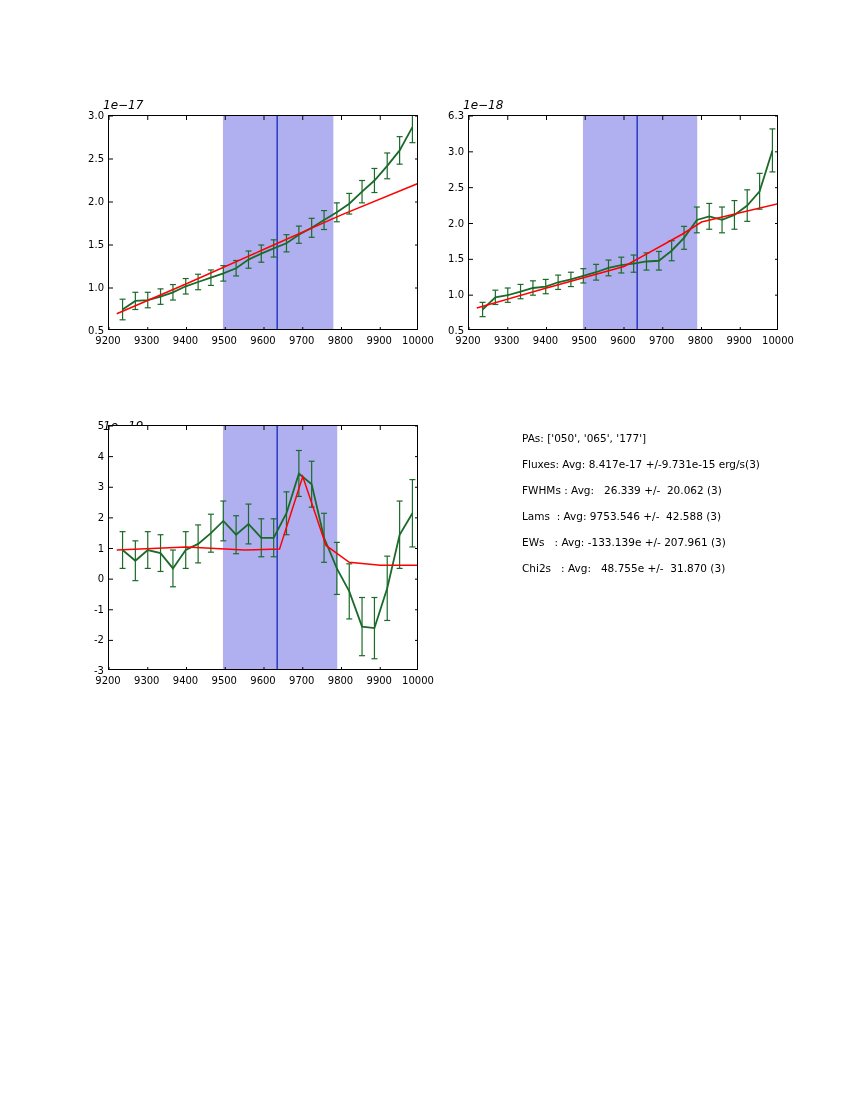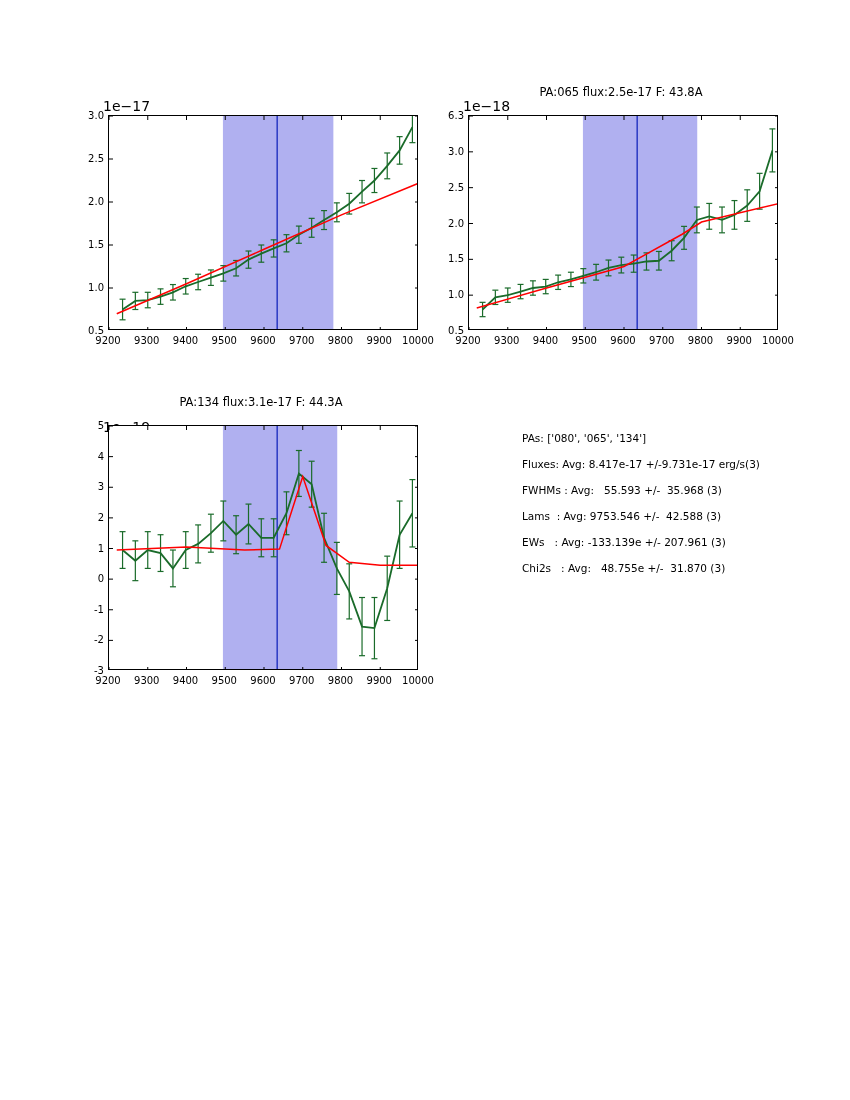--- a/index.html
+++ b/index.html
@@ -27,22 +27,23 @@
     position: absolute;
     width: 100%;
     text-align: center;
     font-size: 11.5px;
     color: #000;
     line-height: 15px;
     white-space: pre;
   }
   .exp-label {
     position: absolute;
-    font-size: 14px;
+    font-size: 12px;
     color: #000;
+    font-style: italic;
   }
   .axes {
     position: absolute;
     border: 1px solid #000;
     box-sizing: border-box;
     background: #fff;
     overflow: hidden;
   }
   .tick-x {
     position: absolute;
@@ -184,24 +185,20 @@
             <line x1="300.4125" x2="306.4125" y1="-4.300000000000011" y2="-4.300000000000011" stroke="#1a6b2a" stroke-width="1.2"></line>
             <line x1="300.4125" x2="306.4125" y1="26.659999999999997" y2="26.659999999999997" stroke="#1a6b2a" stroke-width="1.2"></line>
           </g>
           <polyline points="13.56,193.50 26.35,184.90 38.75,184.04 51.54,180.60 63.94,176.30 76.72,170.28 89.13,165.98 101.91,161.68 114.31,157.38 127.10,152.22 139.50,143.62 152.29,137.60 164.69,132.44 177.47,127.28 189.88,118.68 202.66,111.80 215.06,104.06 227.85,96.32 240.25,87.72 253.04,75.68 265.44,64.50 278.22,49.88 290.63,34.40 303.41,11.18" fill="none" stroke="#1a6b2a" stroke-width="1.8"></polyline>
           <polyline points="7.75,197.80 77.50,167.70 155.00,133.30 232.50,98.90 310.00,67.08" fill="none" stroke="#ff0000" stroke-width="1.5"></polyline>
         </svg>
     </div>
   </div>
 
   <div class="panel" style="left:440px; top:70px; width:340px; height:300px;">
-    <div class="panel-title" style="left:0; top:0;">
-      <span>PA:065 flux:2.5e-17 F: 43.8A</span><br>
-      <span>Lam:9778.1A EW:-55.1</span>
-    </div>
     <div class="exp-label" style="left:23px; top:28px;">1e−18</div>
     <div class="axes" id="ax1" style="left:28px; top:45px; width:310px; height:215px;">
       <svg id="svg1" width="310" height="215" viewBox="0 0 310 215" style="display:block;">
           <rect x="113.925" y="0" width="114.31249999999999" height="215" fill="#b0b0f0"></rect>
           <line x1="168.17499999999998" x2="168.17499999999998" y1="0" y2="215" stroke="#2030c0" stroke-width="1.4"></line>
           <line x1="0" x2="0" y1="215" y2="211" stroke="#000" stroke-width="1"></line>
           <line x1="0" x2="0" y1="0" y2="4" stroke="#000" stroke-width="1"></line>
           <line x1="38.75" x2="38.75" y1="215" y2="211" stroke="#000" stroke-width="1"></line>
           <line x1="38.75" x2="38.75" y1="0" y2="4" stroke="#000" stroke-width="1"></line>
           <line x1="77.5" x2="77.5" y1="215" y2="211" stroke="#000" stroke-width="1"></line>
@@ -306,24 +303,20 @@
             <line x1="300.4125" x2="306.4125" y1="12.900000000000006" y2="12.900000000000006" stroke="#1a6b2a" stroke-width="1.2"></line>
             <line x1="300.4125" x2="306.4125" y1="55.89999999999998" y2="55.89999999999998" stroke="#1a6b2a" stroke-width="1.2"></line>
           </g>
           <polyline points="13.56,193.50 26.35,181.32 38.75,179.17 51.54,175.58 63.94,172.00 76.72,170.57 89.13,166.27 101.91,163.40 114.31,159.82 127.10,156.23 139.50,151.93 152.29,149.07 164.69,147.63 177.47,145.48 189.88,144.77 202.66,134.73 215.06,121.83 227.85,103.92 240.25,100.33 253.04,103.92 265.44,98.90 278.22,89.58 290.63,75.25 303.41,34.40" fill="none" stroke="#1a6b2a" stroke-width="1.8"></polyline>
           <polyline points="7.75,192.07 77.50,172.00 155.00,150.50 213.13,118.25 232.50,106.07 310.00,87.43" fill="none" stroke="#ff0000" stroke-width="1.5"></polyline>
         </svg>
     </div>
   </div>
 
   <div class="panel" style="left:80px; top:380px; width:340px; height:320px;">
-    <div class="panel-title" style="left:0; top:0;">
-      <span>PA:134 flux:3.1e-17 F: 44.3A</span><br>
-      <span>Lam:9704.4A EW:-368.8</span>
-    </div>
     <div class="exp-label" style="left:23px; top:39px;">1e−19</div>
     <div class="axes" id="ax2" style="left:28px; top:45px; width:310px; height:245px;">
       <svg id="svg2" width="310" height="245" viewBox="0 0 310 245" style="display:block;">
           <rect x="113.925" y="0" width="114.31249999999999" height="245" fill="#b0b0f0"></rect>
           <line x1="168.17499999999998" x2="168.17499999999998" y1="0" y2="245" stroke="#2030c0" stroke-width="1.4"></line>
           <line x1="0" x2="0" y1="245" y2="241" stroke="#000" stroke-width="1"></line>
           <line x1="0" x2="0" y1="0" y2="4" stroke="#000" stroke-width="1"></line>
           <line x1="38.75" x2="38.75" y1="245" y2="241" stroke="#000" stroke-width="1"></line>
           <line x1="38.75" x2="38.75" y1="0" y2="4" stroke="#000" stroke-width="1"></line>
           <line x1="77.5" x2="77.5" y1="245" y2="241" stroke="#000" stroke-width="1"></line>
@@ -432,23 +425,23 @@
             <line x1="300.4125" x2="306.4125" y1="53.59375" y2="53.59375" stroke="#1a6b2a" stroke-width="1.2"></line>
             <line x1="300.4125" x2="306.4125" y1="120.96875" y2="120.96875" stroke="#1a6b2a" stroke-width="1.2"></line>
           </g>
           <polyline points="13.56,124.03 26.35,134.75 38.75,124.03 51.54,127.09 63.94,142.41 76.72,124.03 89.13,117.91 101.91,107.19 114.31,94.94 127.10,108.72 139.50,98.00 152.29,111.78 164.69,111.78 177.47,87.28 189.88,47.47 202.66,58.19 215.06,111.78 227.85,142.41 240.25,165.38 253.04,200.59 265.44,202.13 278.22,162.31 290.63,108.72 303.41,87.28" fill="none" stroke="#1a6b2a" stroke-width="1.8"></polyline>
           <polyline points="7.75,124.03 77.50,120.97 135.63,124.03 170.50,123.11 193.75,50.53 217.00,119.44 240.25,136.28 271.25,139.34 310.00,139.34" fill="none" stroke="#ff0000" stroke-width="1.5"></polyline>
         </svg>
     </div>
   </div>
 
   <div class="stats" style="left:522px; top:432px; width:300px;">
-    <div class="stats-line">PAs: ['080', '065', '134']</div>
-    <div class="stats-line">Fluxes: Avg: 8.417e-17 +/-9.731e-17 erg/s(3)</div>
-    <div class="stats-line">FWHMs : Avg:   55.593 +/-  35.968 (3)</div>
+    <div class="stats-line">PAs: ['050', '065', '177']</div>
+    <div class="stats-line">Fluxes: Avg: 8.417e-17 +/-9.731e-15 erg/s(3)</div>
+    <div class="stats-line">FWHMs : Avg:   26.339 +/-  20.062 (3)</div>
     <div class="stats-line">Lams  : Avg: 9753.546 +/-  42.588 (3)</div>
     <div class="stats-line">EWs   : Avg: -133.139e +/- 207.961 (3)</div>
     <div class="stats-line">Chi2s   : Avg:   48.755e +/-  31.870 (3)</div>
   </div>
 
   <div id="ticklayer">
       <div class="tick-x" style="left: 108px; top: 335px;">9200</div>
       <div class="tick-x" style="left: 146.75px; top: 335px;">9300</div>
       <div class="tick-x" style="left: 185.5px; top: 335px;">9400</div>
       <div class="tick-x" style="left: 224.25px; top: 335px;">9500</div>

